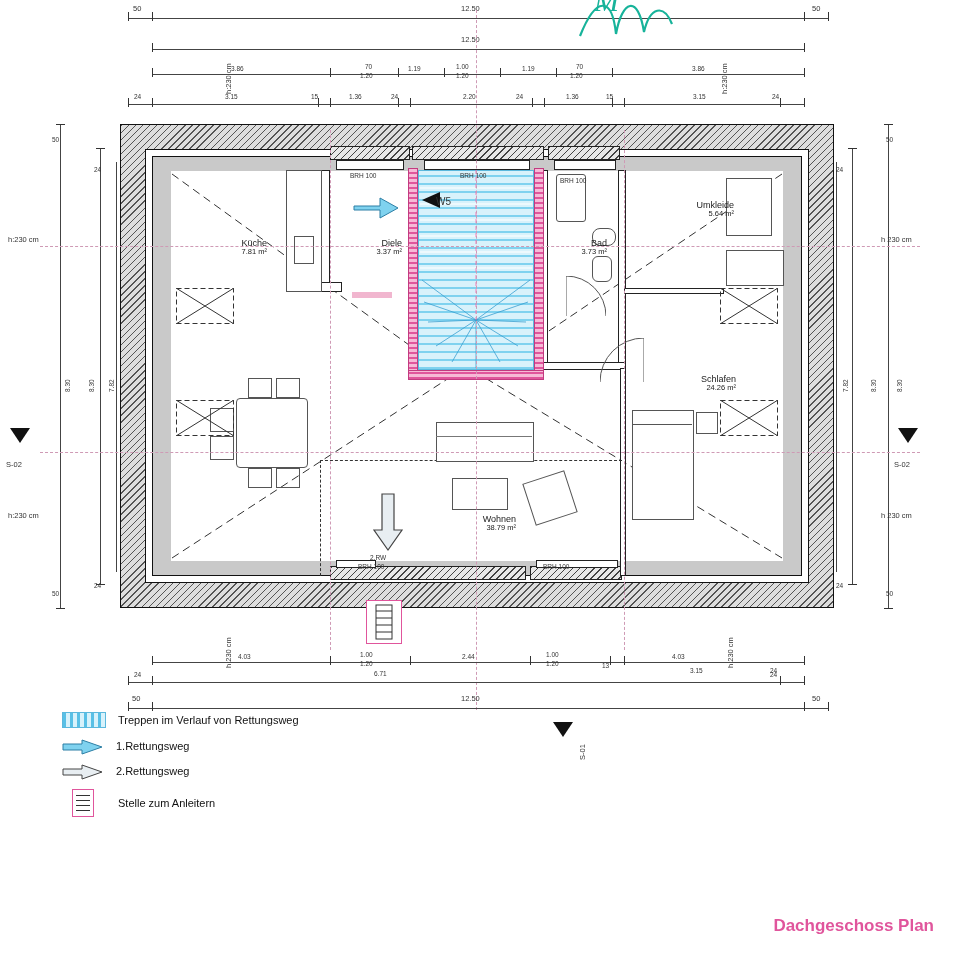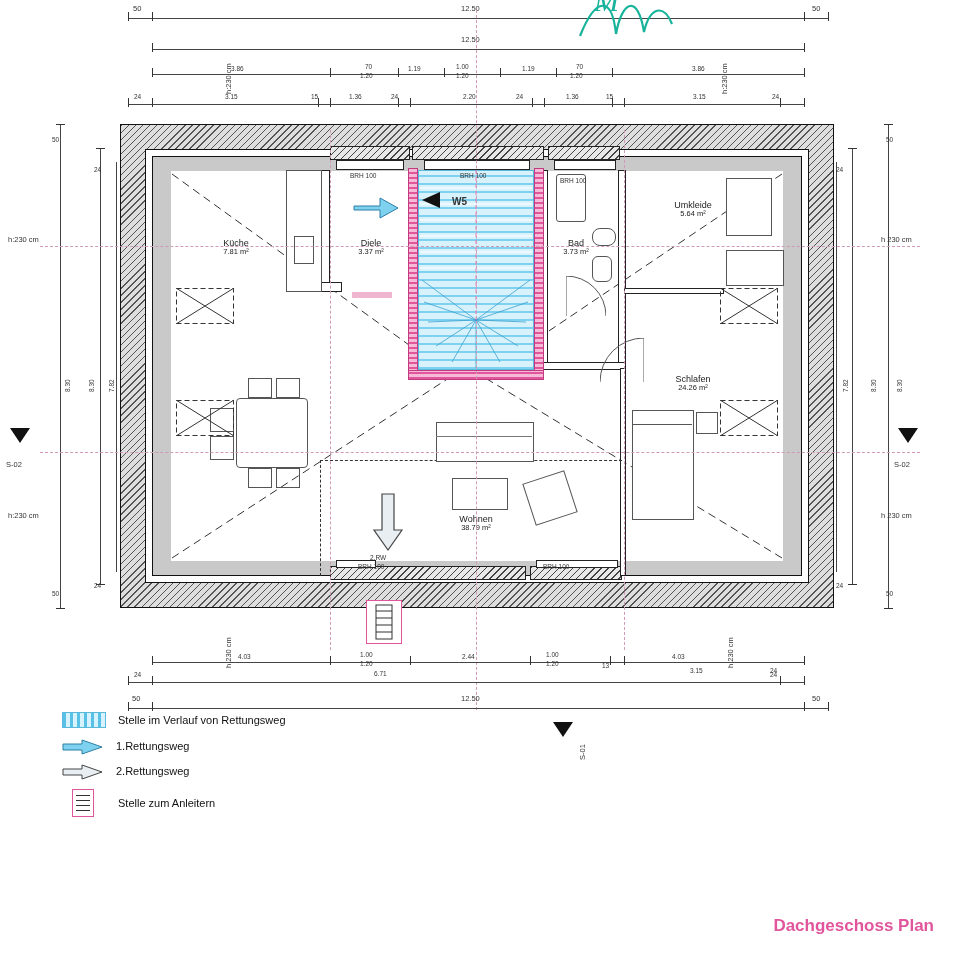--- a/index.html
+++ b/index.html
@@ -44,21 +44,21 @@
   .thinwall{background:#fff;border:1px solid #222;box-sizing:border-box;}
   .f90{
     background:repeating-linear-gradient(0deg,#e0559c 0 2px,#f6b9d6 2px 5px);
     border:1px solid #c23b80;box-sizing:border-box;
   }
   .stairs-blue{
     background:repeating-linear-gradient(0deg,#7fd2ef 0 2px,#d8f2fb 2px 8px);
     border:1px solid #5bb8dd;box-sizing:border-box;
   }
 
-  .roomlabel{position:absolute;text-align:center;font-size:9px;color:#222;line-height:1.15;}
+  .roomlabel{position:absolute;text-align:right;font-size:9px;color:#222;line-height:1.15;}
   .roomlabel .area{font-size:7.5px;}
 
   .legend-title{font-size:12px;font-weight:bold;text-decoration:underline;color:#111;}
   .legend-item{display:flex;align-items:center;margin-bottom:11px;}
   .legend-swatch{width:42px;height:14px;margin-right:12px;flex:none;}
   .legend-text{font-size:11px;color:#111;}
   .sw-f90{background:repeating-linear-gradient(0deg,#e0559c 0 2px,#f6b9d6 2px 5px);border:1px solid #c23b80;}
   .sw-stairs{background:repeating-linear-gradient(90deg,#59c0e6 0 3px,#d8f2fb 3px 7px);border:1px solid #5bb8dd;}
   .sw-ladder{width:20px;height:26px;border:1px solid #e0559c;background:#fff;position:relative;margin-left:10px;margin-right:24px;}
   .sw-ladder i{position:absolute;left:3px;right:3px;height:1px;background:#333;}
@@ -325,21 +325,21 @@
   <div class="abs" style="left:352px;top:192px;width:56px;height:32px;">
     <svg width="56" height="32">
       <path d="M2 14 L28 14 L28 6 L46 16 L28 26 L28 18 L2 18 Z" fill="#7fd2ef" stroke="#2d7fa5" stroke-width="1"></path>
     </svg>
   </div>
   <div class="abs" style="left:420px;top:190px;width:22px;height:20px;">
     <svg width="22" height="20">
         <path d="M20 2 L20 18 L2 10 Z" fill="#111"></path>
       </svg>
   </div>
-  <div class="abs txt md" style="left:452px;top:196px;font-weight:bold;">W5</div>
+  <div class="abs txt md" style="left:436px;top:196px;font-weight:normal;">W5</div>
 
   <div class="abs" style="left:372px;top:492px;width:32px;height:62px;">
     <svg width="32" height="62">
       <path d="M10 2 L22 2 L22 38 L30 38 L16 58 L2 38 L10 38 Z" fill="#e8eef2" stroke="#444" stroke-width="1.2"></path>
     </svg>
   </div>
 
   <div class="abs txt xs" style="left:350px;top:172px;">BRH 100</div>
   <div class="abs txt xs" style="left:460px;top:172px;">BRH 100</div>
   <div class="abs txt xs" style="left:560px;top:177px;">BRH 100</div>
@@ -452,21 +452,21 @@
     <svg width="110" height="50">
         <path d="M8 42 C24 2, 40 2, 44 40 C50 6, 66 0, 72 38 C78 12, 92 10, 100 30" fill="none" stroke="#17b39a" stroke-width="2.2"></path>
       </svg>
   </div>
 
   <div class="abs" style="left:62px;top:712px;width:520px;">
 
 
     <div class="legend-item">
       <div class="legend-swatch sw-stairs"></div>
-      <div class="legend-text">Stelle im Verlauf von Rettungsweg</div>
+      <div class="legend-text">Treppen im Verlauf von Rettungsweg</div>
     </div>
 
     <div class="legend-item" style="margin-top:4px;">
       <div class="legend-swatch">
         <svg width="42" height="16">
             <path d="M1 5 L20 5 L20 1 L40 8 L20 15 L20 11 L1 11 Z" fill="#7fd2ef" stroke="#2d7fa5"></path>
           </svg>
       </div>
       <div class="legend-text">1.Rettungsweg</div>
     </div>

